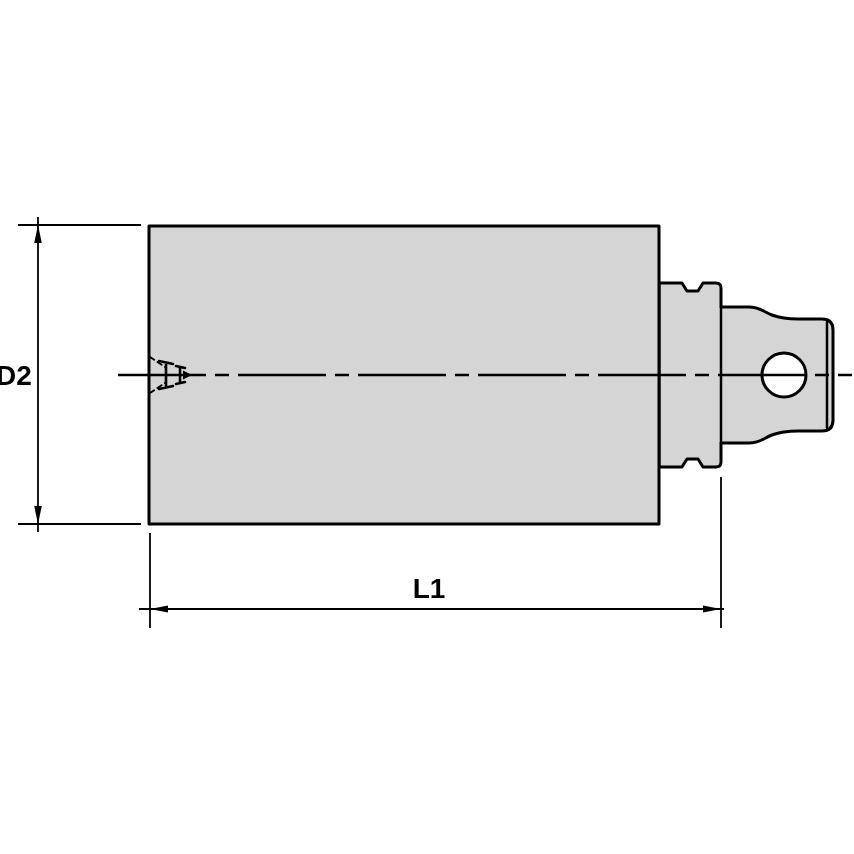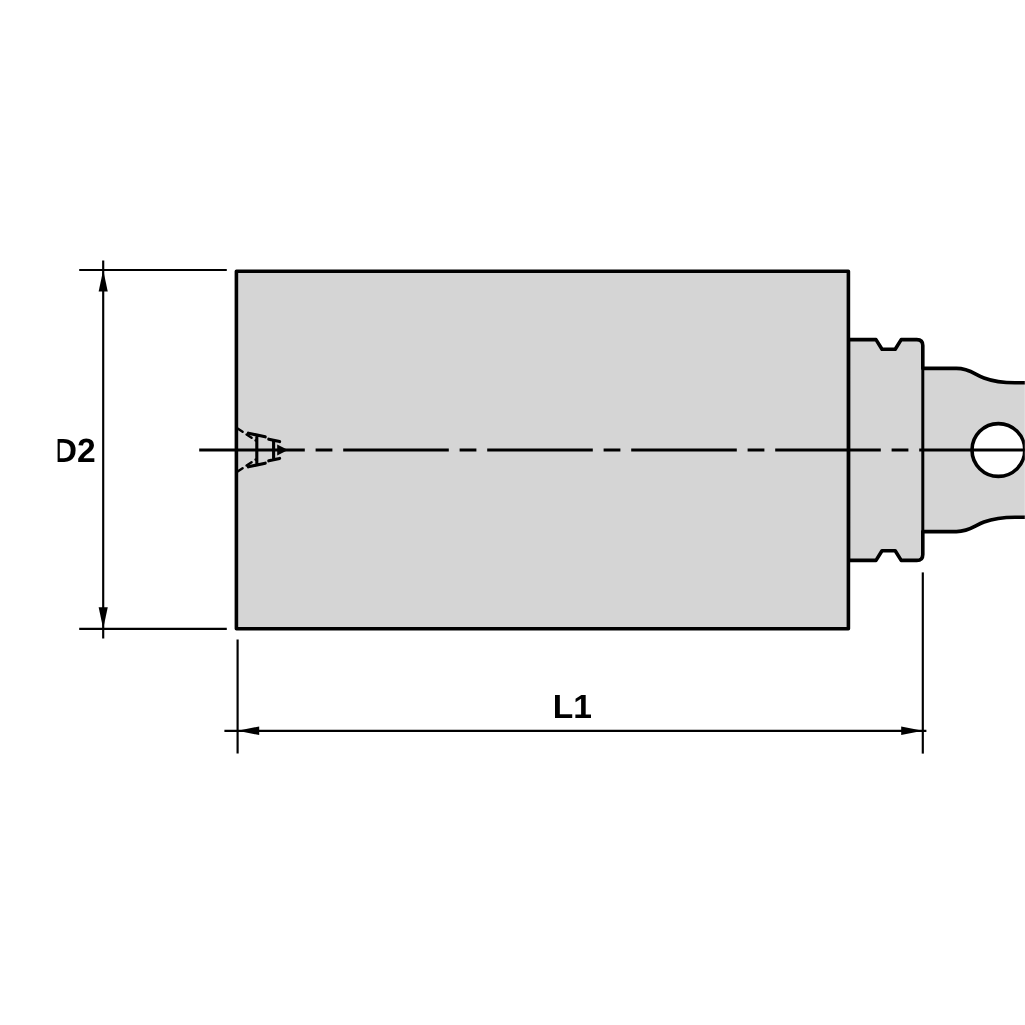--- a/index.html
+++ b/index.html
@@ -8,21 +8,20 @@
     width: 854px;
     height: 854px;
     background: #ffffff;
     overflow: hidden;
     font-family: "Liberation Sans", sans-serif;
   }
   .drawing-wrap {
     position: relative;
     width: 684px;
     height: 854px;
-    margin-left: 48px;
   }
   svg {
     display: block;
   }
   text.dim-label {
     font-family: "Liberation Sans", sans-serif;
     font-weight: bold;
     font-size: 28px;
     fill: #000000;
   }

